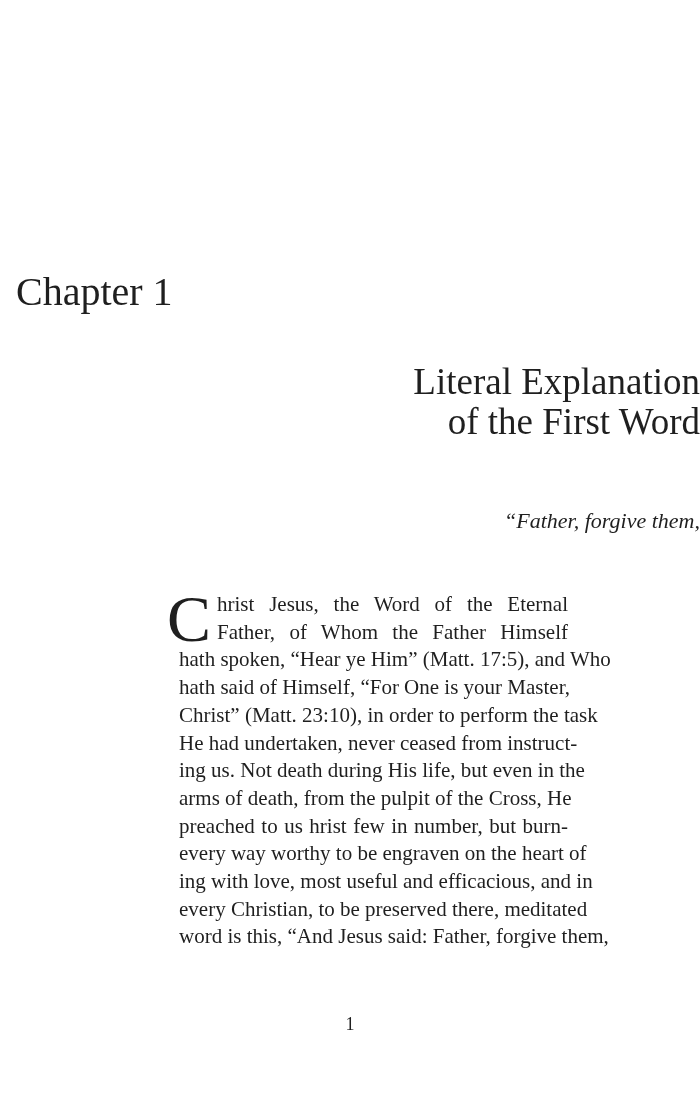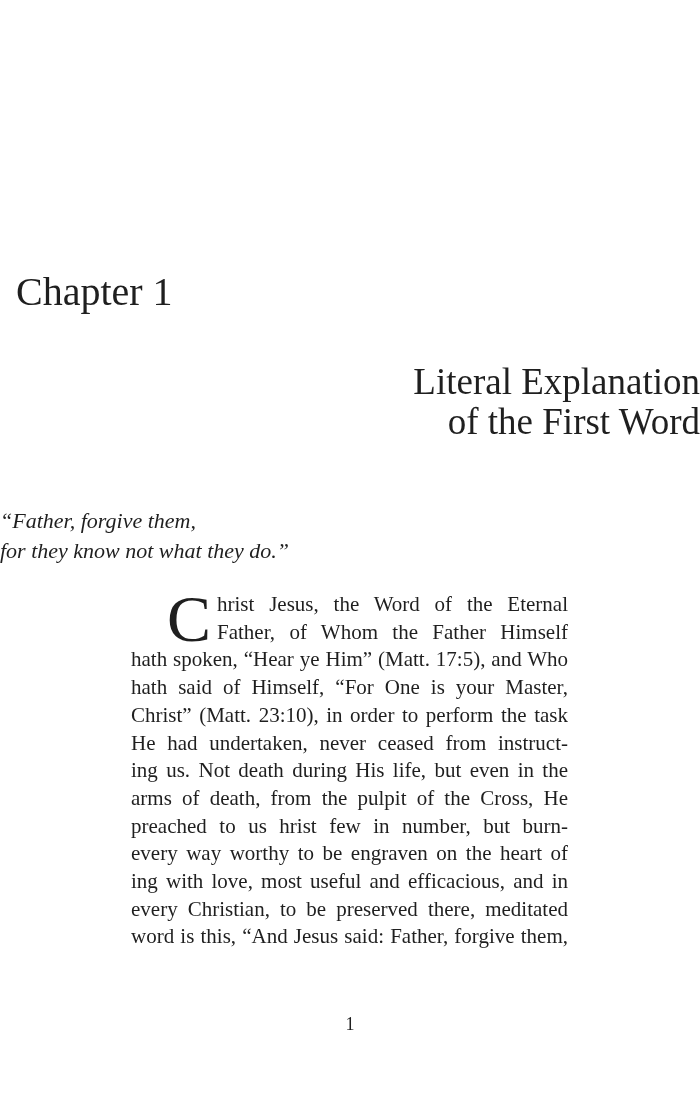--- a/index.html
+++ b/index.html
@@ -36,21 +36,21 @@
     font-size: 37px;
     line-height: 40px;
     font-weight: normal;
     margin: 0;
   }
   .epigraph {
     position: absolute;
     top: 506px;
     left: 0;
     width: 700px;
-    text-align: left;
+    text-align: right;
     font-style: italic;
     font-size: 22px;
     line-height: 30px;
   }
   .body-block {
     position: absolute;
     top: 591px;
     left: 131px;
     width: 437px;
     font-size: 21px;
@@ -61,20 +61,21 @@
     font-size: 66px;
     line-height: 55px;
     height: 55px;
     margin-left: 36px;
     margin-right: 6px;
   }
   .body-line {
     text-align: justify;
     text-align-last: justify;
     white-space: nowrap;
+    margin-left: 48px;
   }
   .folio {
     position: absolute;
     top: 1014px;
     left: 0;
     width: 700px;
     text-align: center;
     font-size: 18px;
     line-height: 20px;
   }
@@ -86,21 +87,20 @@
 
   <h1 class="chapter-heading">Chapter 1</h1>
 
   <h2 class="chapter-title">
     <div>Literal Explanation</div>
     <div>of the First Word</div>
   </h2>
 
   <div class="epigraph">
     <div>“Father, forgive them,</div>
-    <div>for they know not what they do.”</div>
   </div>
 
   <div class="body-block">
     <span class="drop-cap">C</span>
     <div class="body-line">hrist Jesus, the Word of the Eternal</div>
     <div class="body-line">Father, of Whom the Father Himself</div>
     <div class="body-line">hath spoken, “Hear ye Him” (Matt. 17:5), and Who</div>
     <div class="body-line">hath said of Himself, “For One is your Master,</div>
     <div class="body-line">Christ” (Matt. 23:10), in order to perform the task</div>
     <div class="body-line">He had undertaken, never ceased from instruct-</div>

